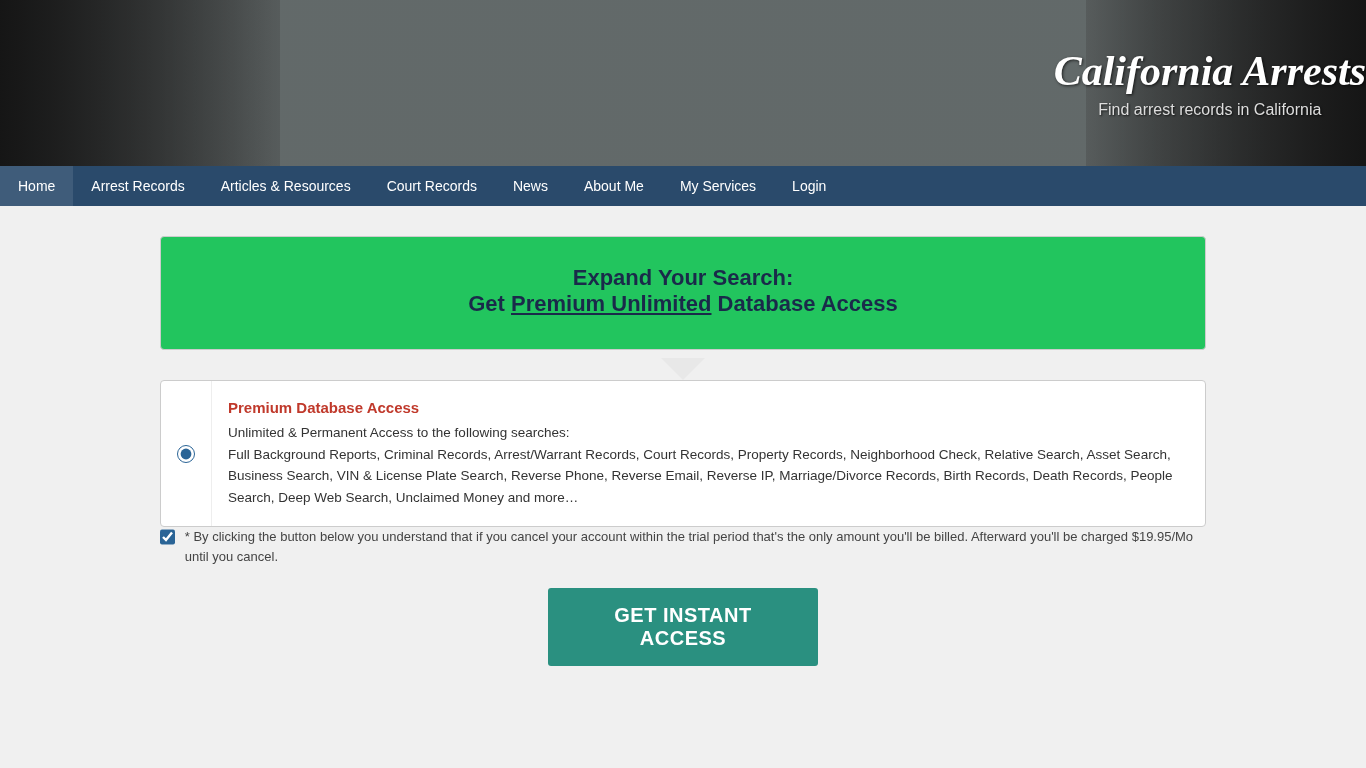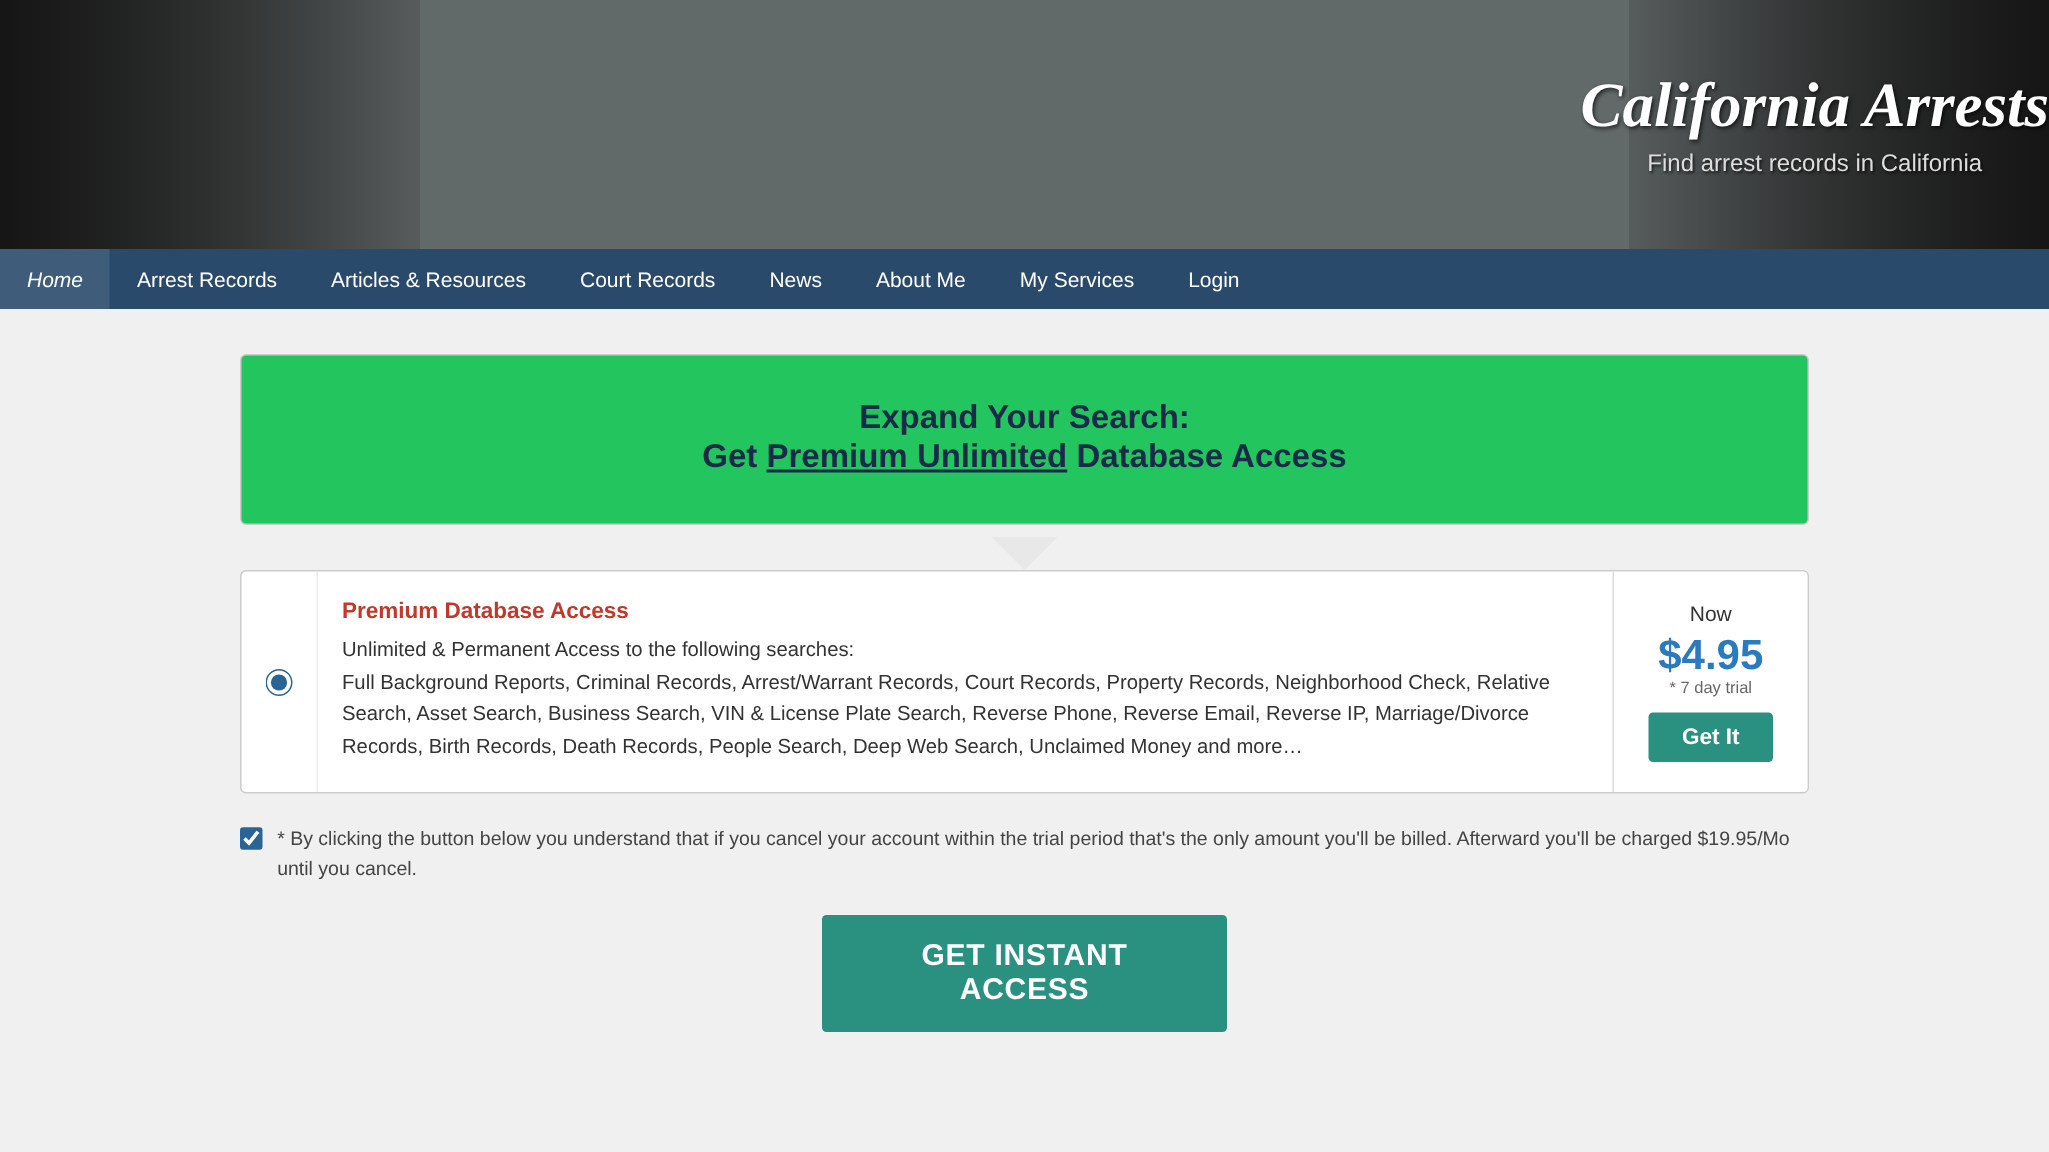--- a/index.html
+++ b/index.html
@@ -71,21 +71,20 @@
     .navbar ul li a {
       display: block;
       padding: 12px 18px;
       color: #fff;
       text-decoration: none;
       font-size: 14px;
       font-weight: 500;
     }
     .navbar ul li a:hover, .navbar ul li a.active {
       background: rgba(255,255,255,0.15);
-      font-style: italic;
     }
     .navbar ul li a.active {
       background: rgba(255,255,255,0.1);
     }
 
     
     .main-container {
       width: 100%;
       background: #f0f0f0;
       padding: 30px 160px;
@@ -131,21 +130,20 @@
       position: relative;
       z-index: 2;
     }
 
     
     .pricing-card {
       border: 1px solid #ccc;
       border-radius: 4px;
       background: #fff;
       display: flex;
-      margin-bottom: 20px;
       overflow: hidden;
     }
     .pricing-radio {
       padding: 20px 16px;
       display: flex;
       align-items: center;
     }
     .pricing-radio input[type="radio"] {
       width: 18px;
       height: 18px;
@@ -298,26 +296,20 @@
     <div class="pricing-radio">
       <input type="radio" name="plan" checked="" style="">
     </div>
     <div class="pricing-details">
       <div class="plan-title">Premium Database Access</div>
       <div class="plan-desc">
         <strong>Unlimited &amp; Permanent Access</strong><span> to the following searches:</span><br>
         <span>Full Background Reports, Criminal Records, Arrest/Warrant Records, Court Records, Property Records, Neighborhood Check, Relative Search, Asset Search, Business Search, VIN &amp; License Plate Search, Reverse Phone, Reverse Email, Reverse IP, Marriage/Divorce Records, Birth Records, Death Records, People Search, Deep Web Search, Unclaimed Money and more…</span>
       </div>
     </div>
-    <div class="pricing-price">
-      <div class="now-label">Now</div>
-      <div class="price-amount">$4.95</div>
-      <div class="trial-note">* 7 day trial</div>
-      <button class="get-it-btn">Get It</button>
-    </div>
   </div>
 
   <div class="disclaimer">
     <input type="checkbox" checked="" style="">
     <span>* By clicking the button below you understand that if you cancel your account within the trial period that's the only amount you'll be billed. Afterward you'll be charged $19.95/Mo until you cancel.</span>
   </div>
 
   <button class="cta-button">GET INSTANT ACCESS</button>
 
 </div>

